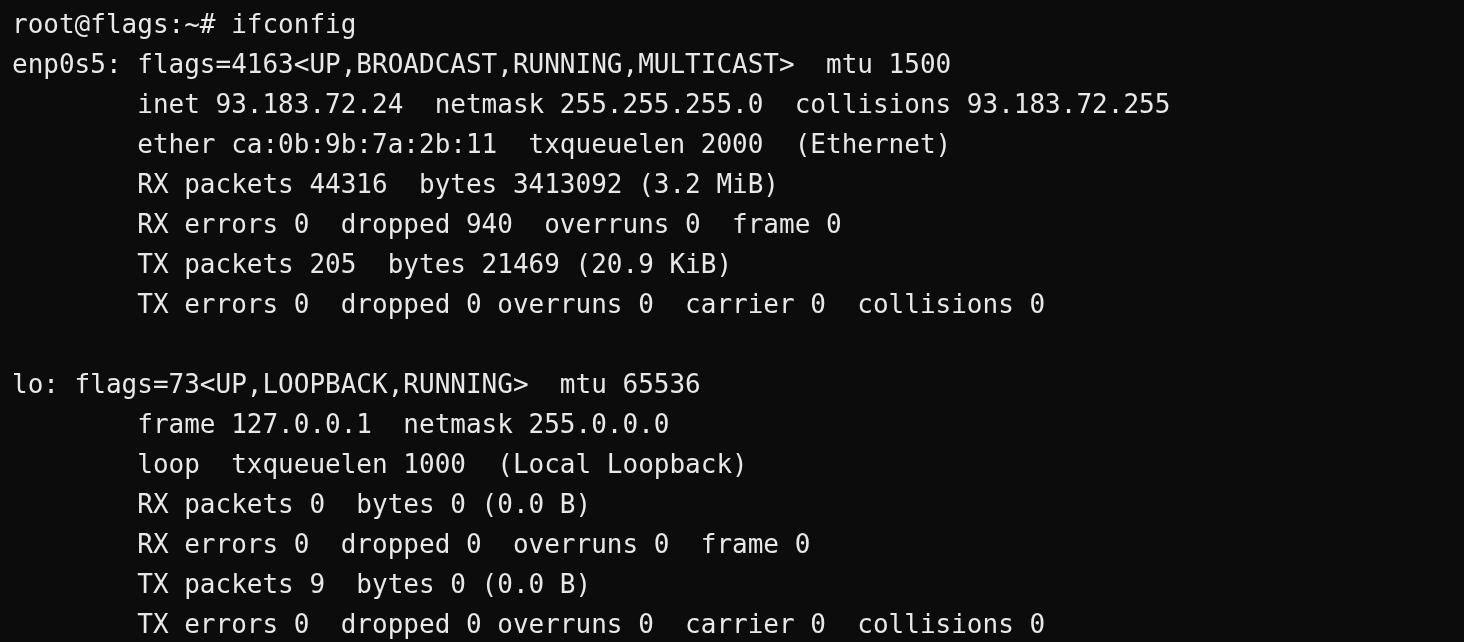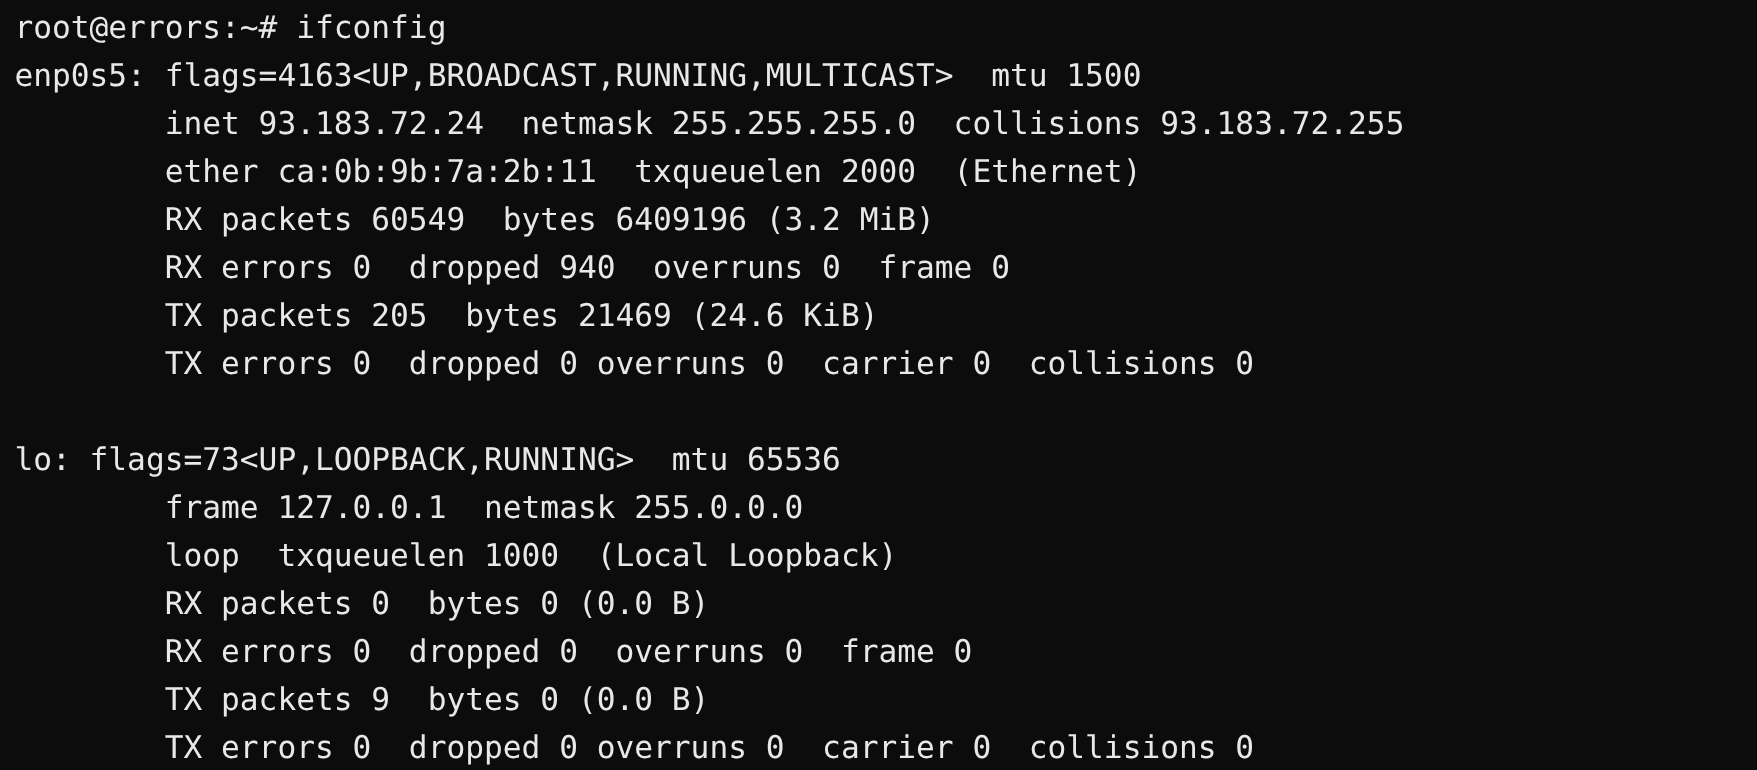--- a/index.html
+++ b/index.html
@@ -17,27 +17,27 @@
     font-family:"DejaVu Sans Mono","Liberation Mono","Ubuntu Mono","Menlo","Consolas",monospace;
     font-size:26px;
     line-height:40px;
     white-space:pre;
     letter-spacing:0px;
   }
 </style>
 </head>
 <body>
 
-<pre class="terminal"><span>root@errors:~# ifconfig</span>
+<pre class="terminal"><span>root@flags:~# ifconfig</span>
 <span>enp0s5: flags=4163&lt;UP,BROADCAST,RUNNING,MULTICAST&gt;  mtu 1500</span>
 <span>        inet 93.183.72.24  netmask 255.255.255.0  collisions 93.183.72.255</span>
 <span>        ether ca:0b:9b:7a:2b:11  txqueuelen 2000  (Ethernet)</span>
-<span>        RX packets 60549  bytes 6409196 (3.2 MiB)</span>
+<span>        RX packets 44316  bytes 3413092 (3.2 MiB)</span>
 <span>        RX errors 0  dropped 940  overruns 0  frame 0</span>
-<span>        TX packets 205  bytes 21469 (24.6 KiB)</span>
+<span>        TX packets 205  bytes 21469 (20.9 KiB)</span>
 <span>        TX errors 0  dropped 0 overruns 0  carrier 0  collisions 0</span>
 <span></span>
 <span>lo: flags=73&lt;UP,LOOPBACK,RUNNING&gt;  mtu 65536</span>
 <span>        frame 127.0.0.1  netmask 255.0.0.0</span>
 <span>        loop  txqueuelen 1000  (Local Loopback)</span>
 <span>        RX packets 0  bytes 0 (0.0 B)</span>
 <span>        RX errors 0  dropped 0  overruns 0  frame 0</span>
 <span>        TX packets 9  bytes 0 (0.0 B)</span>
 <span>        TX errors 0  dropped 0 overruns 0  carrier 0  collisions 0</span>
 </pre>

